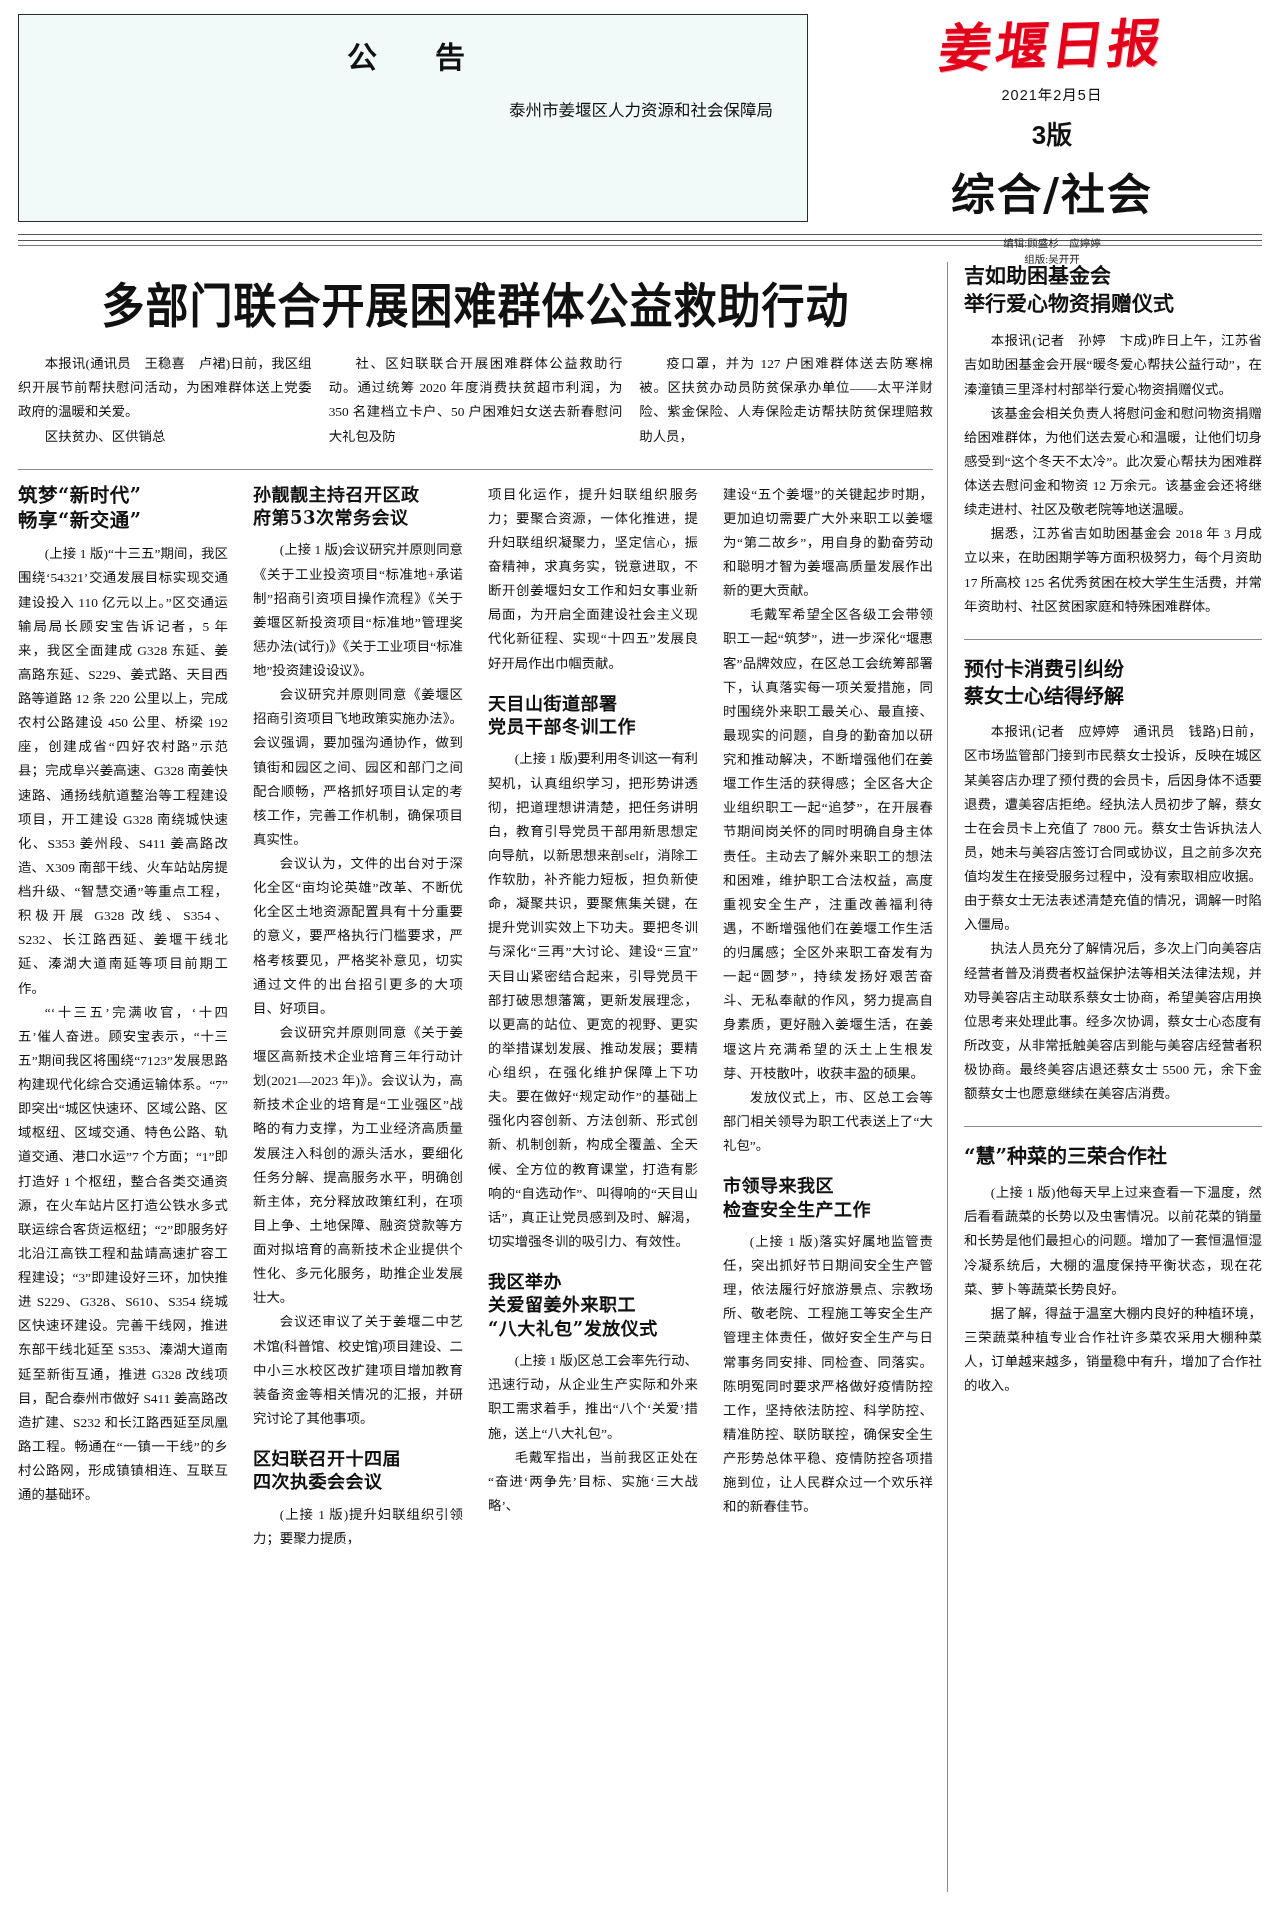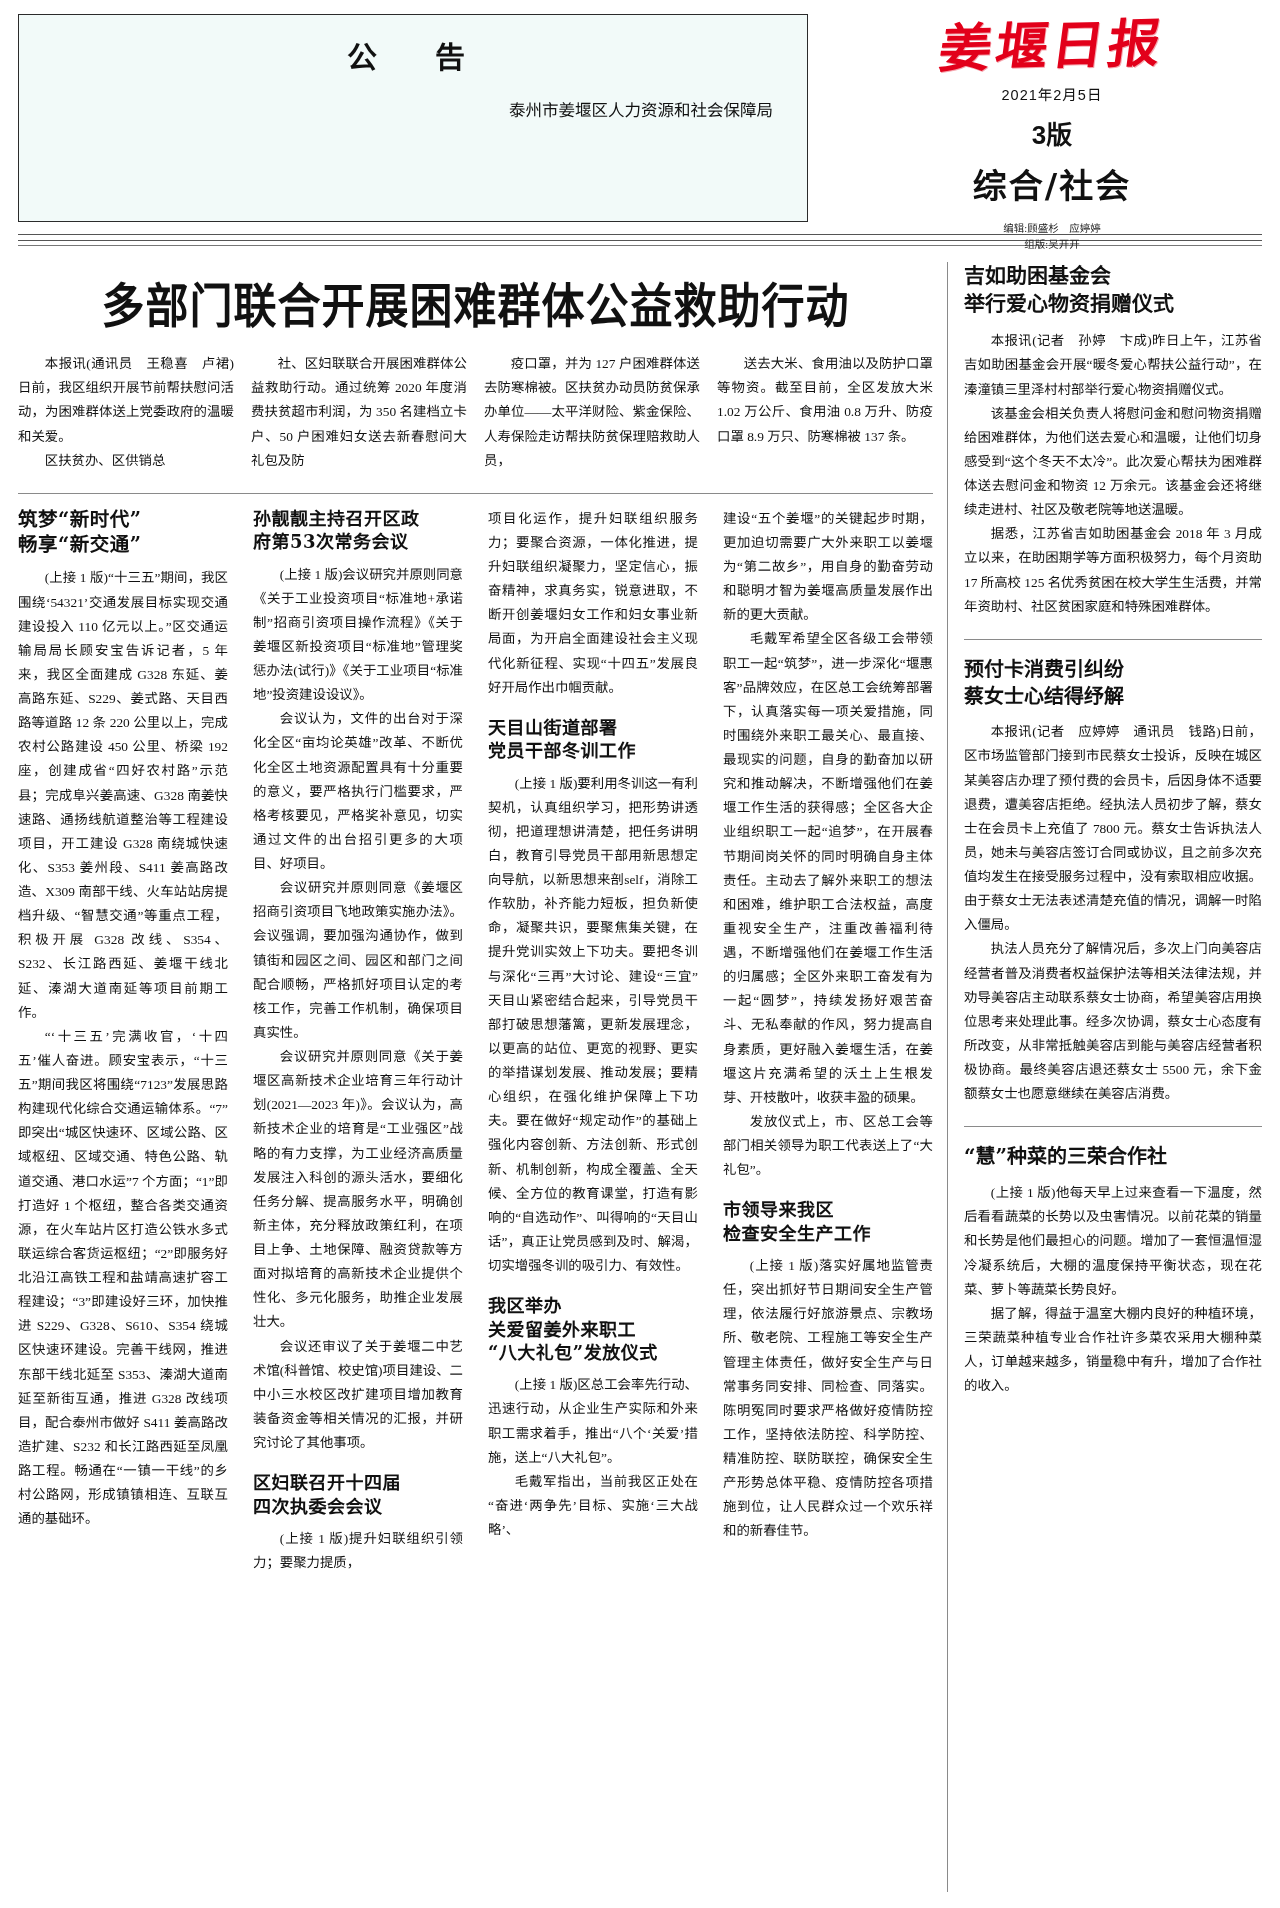--- a/index.html
+++ b/index.html
@@ -38,21 +38,21 @@
     font-family:"DejaVu Serif","Liberation Serif",serif;
     color:#e2001a;font-size:52px;font-weight:bold;
     letter-spacing:4px;line-height:1;
     transform:skewX(-9deg) rotate(-1.5deg);
     display:inline-block;
     text-shadow:1px 1px 0 rgba(226,0,26,.35);
     margin-top:6px;
   }
   .logo-date{font-size:14.5px;margin-top:11px;letter-spacing:1px;font-family:"Liberation Sans",sans-serif;}
   .logo-page{font-size:26px;font-weight:bold;margin-top:10px;font-family:"Liberation Sans",sans-serif;}
-  .logo-section{font-size:34px;font-weight:bold;margin-top:8px;letter-spacing:2px;
+  .logo-section{font-size:44px;font-weight:bold;margin-top:8px;letter-spacing:2px;
     font-family:"DejaVu Serif","Liberation Serif",serif;}
   .credits{margin-top:13px;font-size:10.5px;line-height:1.55;text-align:center;color:#222;}
 
   
   .rule-double{border-top:1.4px solid #555;border-bottom:1.4px solid #555;height:5px;margin:8px 0 0 0;}
   .rule-thin{border-top:1px solid #777;margin-top:4px;}
 
   
   .mainzone{display:flex;margin-top:16px;height:1630px;}
   .leftpane{width:930px;box-sizing:border-box;padding-right:14px;border-right:1.1px solid #8a8a8a;}
@@ -129,23 +129,20 @@
         <div class="col">
           <p>本报讯(通讯员　王稳喜　卢裙)日前，我区组织开展节前帮扶慰问活动，为困难群体送上党委政府的温暖和关爱。</p>
           <p>区扶贫办、区供销总</p>
         </div>
         <div class="col">
           <p class="noind">社、区妇联联合开展困难群体公益救助行动。通过统筹 2020 年度消费扶贫超市利润，为 350 名建档立卡户、50 户困难妇女送去新春慰问大礼包及防</p>
         </div>
         <div class="col">
           <p class="noind">疫口罩，并为 127 户困难群体送去防寒棉被。区扶贫办动员防贫保承办单位——太平洋财险、紫金保险、人寿保险走访帮扶防贫保理赔救助人员，</p>
         </div>
-        <div class="col">
-          <p class="noind">送去大米、食用油以及防护口罩等物资。截至目前，全区发放大米 1.02 万公斤、食用油 0.8 万升、防疫口罩 8.9 万只、防寒棉被 137 条。</p>
-        </div>
       </div>
 
       <div class="sep"></div>
 
       <div class="quad">
 
         <div class="col">
           <div class="art">
             <h2>
               <span>筑梦“新时代”</span><br>
@@ -156,22 +153,22 @@
           </div>
         </div>
 
         <div class="col">
           <div class="art">
             <h2 class="sm">
               <span>孙靓靓主持召开区政</span><br>
               <span>府第53次常务会议</span>
             </h2>
             <p>(上接 1 版)会议研究并原则同意《关于工业投资项目“标准地+承诺制”招商引资项目操作流程》《关于姜堰区新投资项目“标准地”管理奖惩办法(试行)》《关于工业项目“标准地”投资建设设议》。</p>
+            <p>会议研究并原则同意《姜堰区招商引资项目飞地政策实施办法》。会议强调，要加强沟通协作，做到镇街和园区之间、园区和部门之间配合顺畅，严格抓好项目认定的考核工作，完善工作机制，确保项目真实性。</p>
             <p>会议认为，文件的出台对于深化全区“亩均论英雄”改革、不断优化全区土地资源配置具有十分重要的意义，要严格执行门槛要求，严格考核要见，严格奖补意见，切实通过文件的出台招引更多的大项目、好项目。</p>
-            <p>会议研究并原则同意《姜堰区招商引资项目飞地政策实施办法》。会议强调，要加强沟通协作，做到镇街和园区之间、园区和部门之间配合顺畅，严格抓好项目认定的考核工作，完善工作机制，确保项目真实性。</p>
             <p>会议研究并原则同意《关于姜堰区高新技术企业培育三年行动计划(2021—2023 年)》。会议认为，高新技术企业的培育是“工业强区”战略的有力支撑，为工业经济高质量发展注入科创的源头活水，要细化任务分解、提高服务水平，明确创新主体，充分释放政策红利，在项目上争、土地保障、融资贷款等方面对拟培育的高新技术企业提供个性化、多元化服务，助推企业发展壮大。</p>
             <p>会议还审议了关于姜堰二中艺术馆(科普馆、校史馆)项目建设、二中小三水校区改扩建项目增加教育装备资金等相关情况的汇报，并研究讨论了其他事项。</p>
           </div>
           <div class="art">
             <h2 class="sm">
               <span>区妇联召开十四届</span><br>
               <span>四次执委会会议</span>
             </h2>
             <p>(上接 1 版)提升妇联组织引领力；要聚力提质，</p>
           </div>

